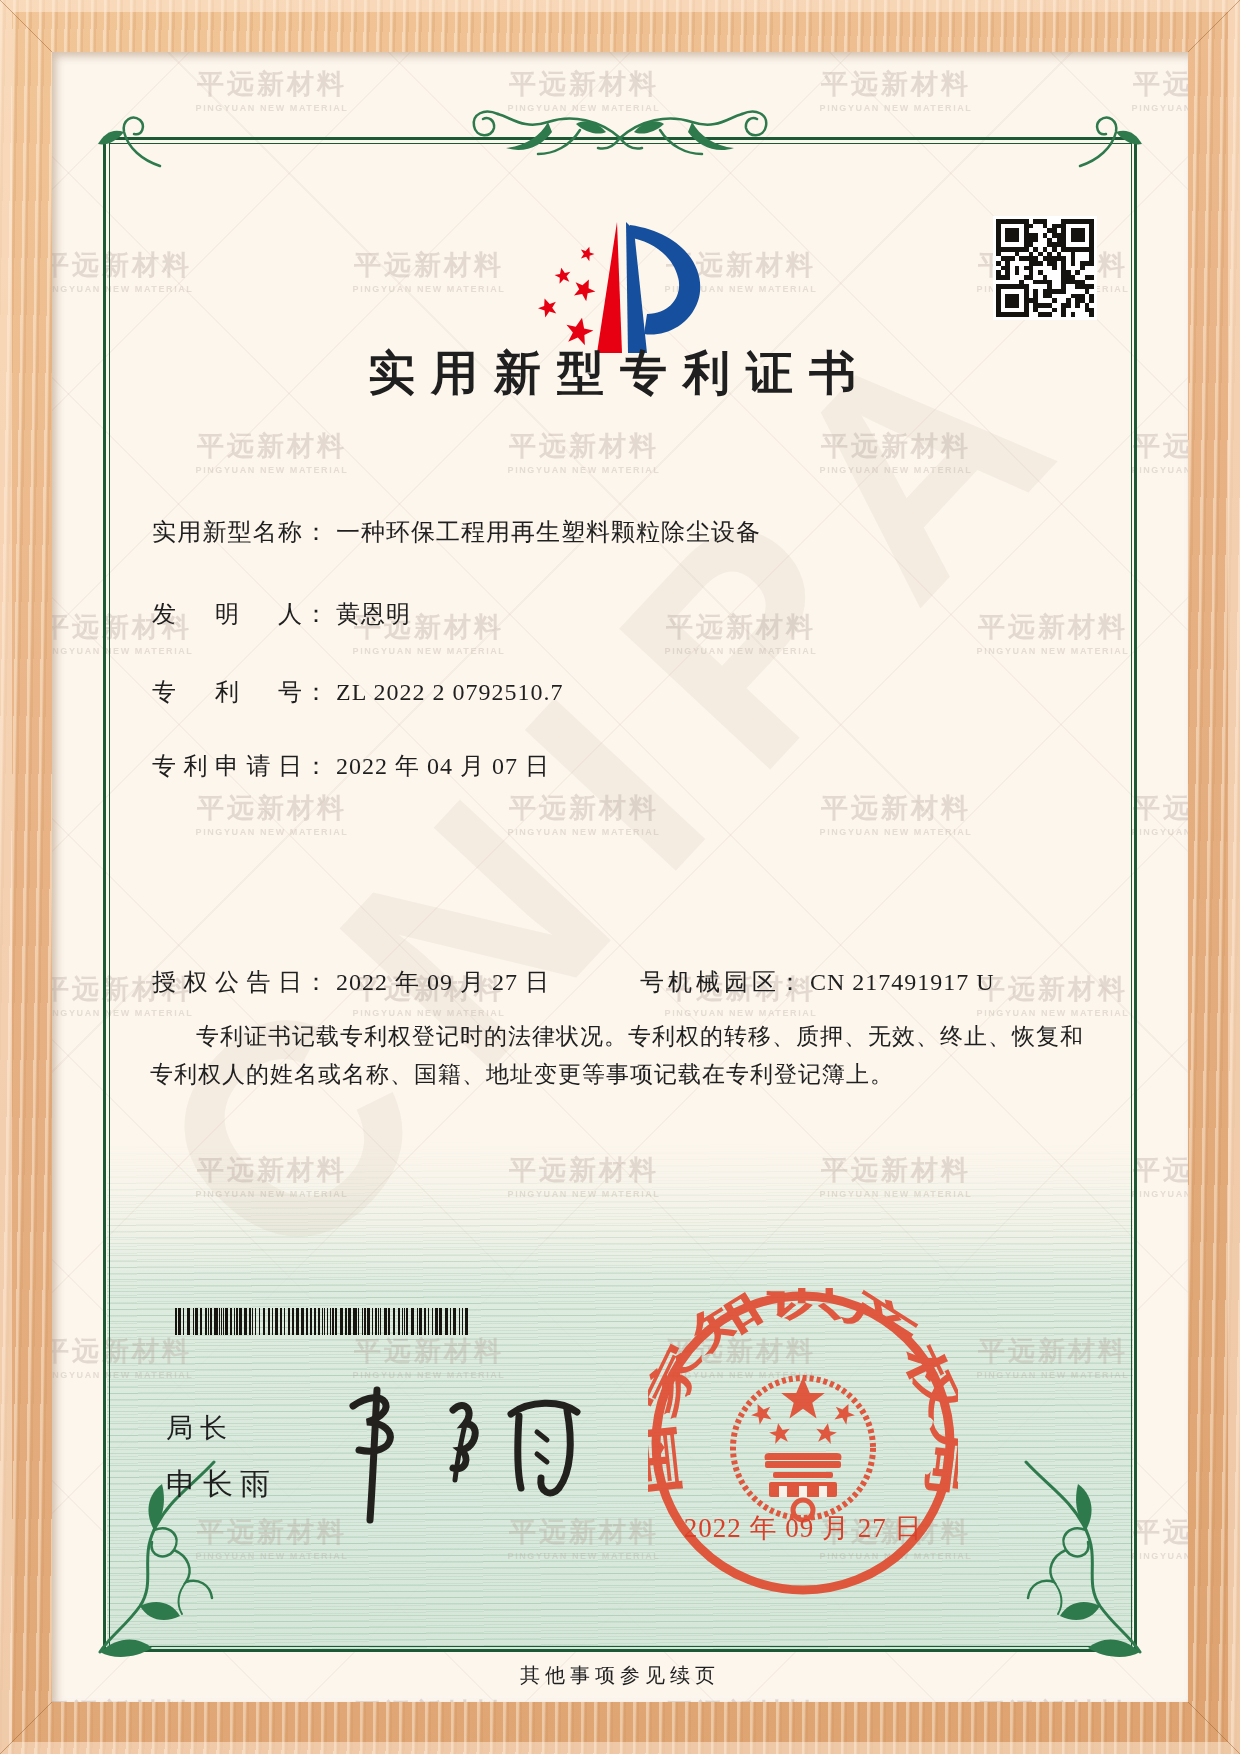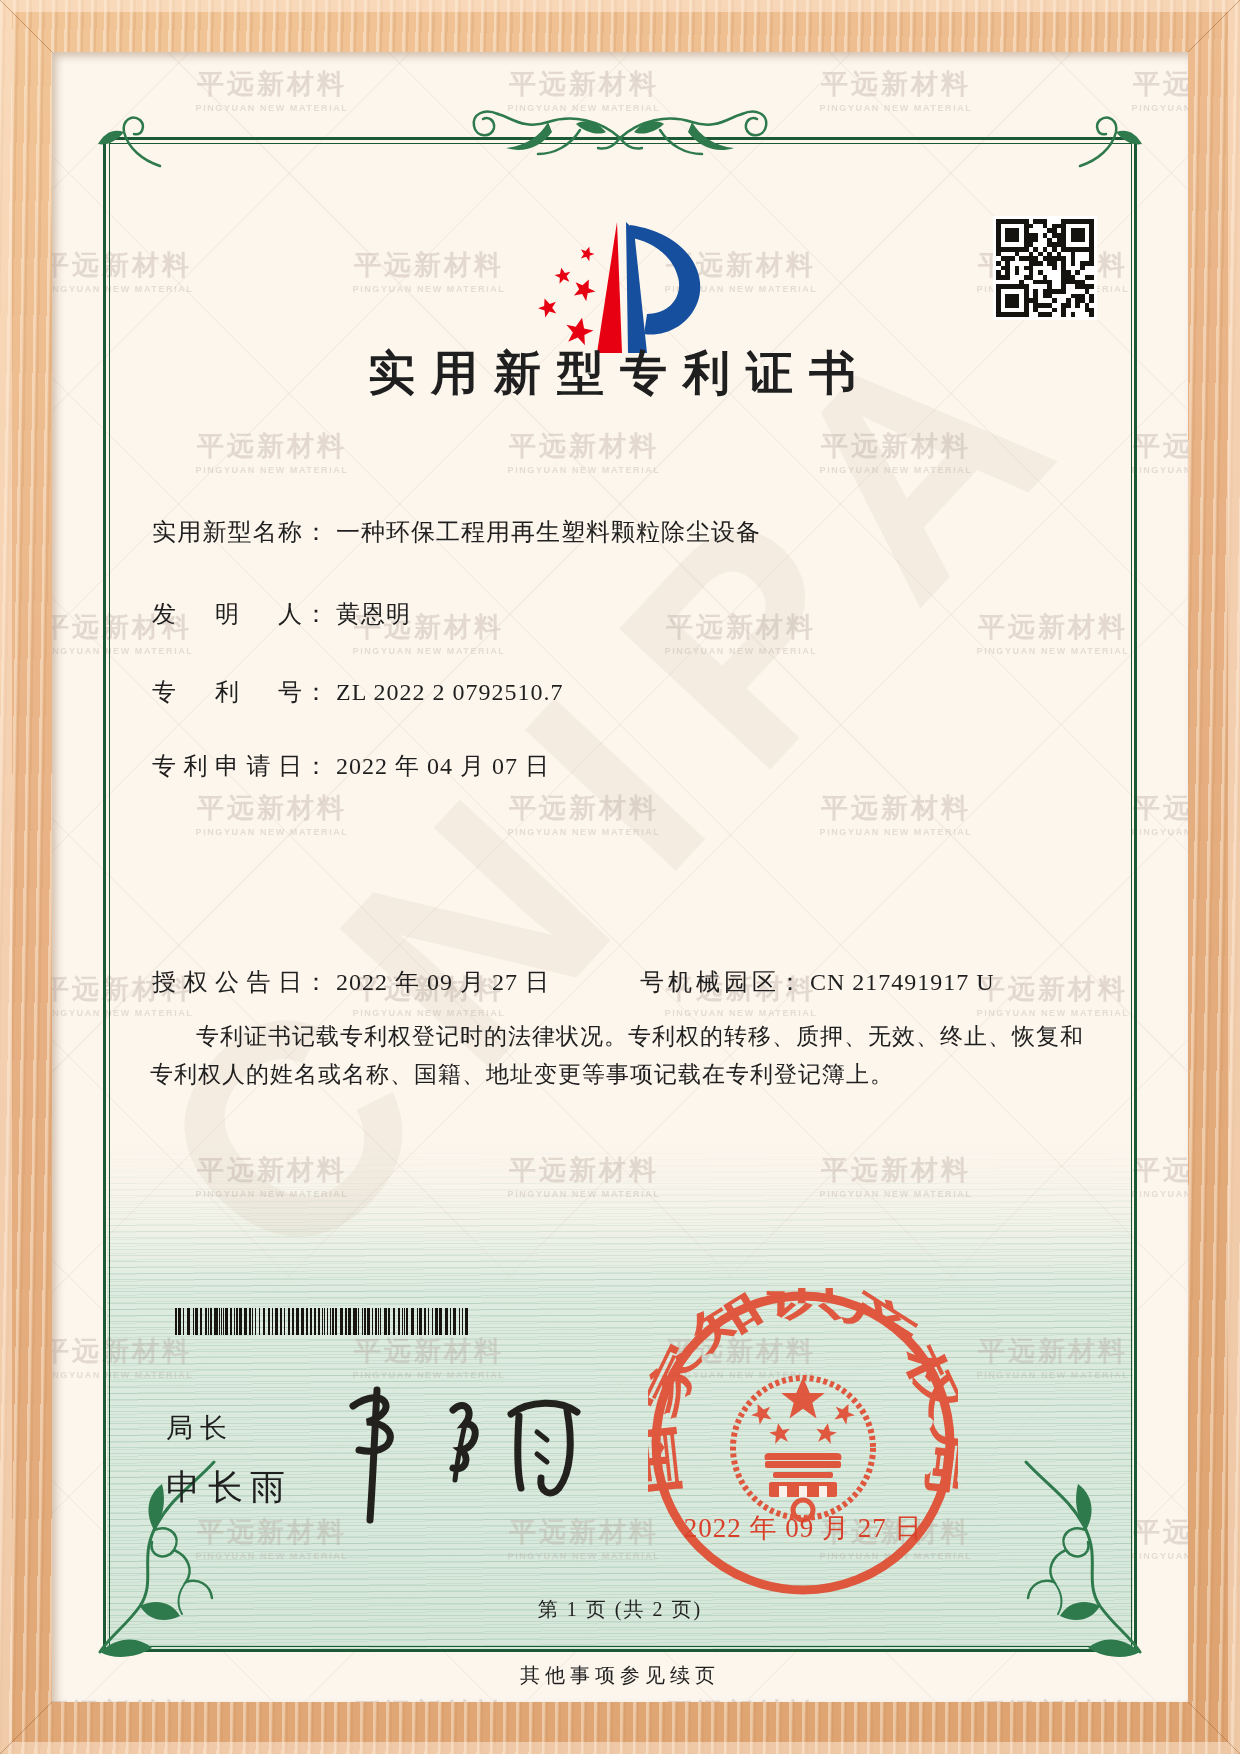--- a/index.html
+++ b/index.html
@@ -66,21 +66,21 @@
   .fcolon{margin:0 8px 0 2px;}
   .fvalue{letter-spacing:1px;}
   .fvalue.wrap{display:inline-block;width:700px;vertical-align:top;line-height:35px;}
   .grant2{position:absolute;left:488px;top:0;}
   .paras{position:absolute;left:150px;top:1018px;width:948px;font-size:23px;line-height:38px;letter-spacing:1px;}
   .paras p{margin:0;text-indent:2em;}
   .barcode{position:absolute;left:175px;top:1308px;width:302px;height:27px;display:flex;align-items:stretch;}
   .bar{background:#17140f;flex:none;}
   .director-title{position:absolute;left:166px;top:1410px;font-size:27px;letter-spacing:7px;
       font-family:"Liberation Sans","DejaVu Sans",sans-serif;text-align:center;}
-  .director-name{position:absolute;left:166px;top:1464px;font-size:35px;letter-spacing:7px;
+  .director-name{position:absolute;left:166px;top:1464px;font-size:30px;letter-spacing:7px;
       font-family:"Liberation Sans","DejaVu Sans",sans-serif;}
   .signature{position:absolute;left:315px;top:1372px;}
   .seal{position:absolute;left:648px;top:1288px;opacity:.9;}
   .seal-date{position:absolute;left:660px;top:1510px;width:286px;text-align:center;
       font-size:27px;color:#d8402a;letter-spacing:1px;}
   .page-info{position:absolute;left:0;width:1240px;top:1596px;text-align:center;font-size:20px;letter-spacing:2px;}
   .footer-note{position:absolute;left:0;width:1240px;top:1662px;text-align:center;font-size:20px;letter-spacing:5px;}
 </style>
 </head>
 <body>
@@ -913,16 +913,15 @@
         <rect x="125" y="184" width="60" height="6" rx="2"></rect>
         <rect x="121" y="194" width="68" height="15" rx="2"></rect>
         <rect x="131" y="198" width="8" height="11" fill="#fdf3ec"></rect>
         <rect x="151" y="198" width="8" height="11" fill="#fdf3ec"></rect>
         <rect x="171" y="198" width="8" height="11" fill="#fdf3ec"></rect>
         <circle cx="155" cy="222" r="10" fill="none" stroke="#e0492e" stroke-width="5"></circle>
       </g>
     </svg>
     <div class="seal-date">2022 年 09 月 27 日</div>
 
-    <div class="page-info">第 1 页 (共 2 页)</div>
     <div class="footer-note">其他事项参见续页</div>
   </div>
 </div>
 
 </body></html>

